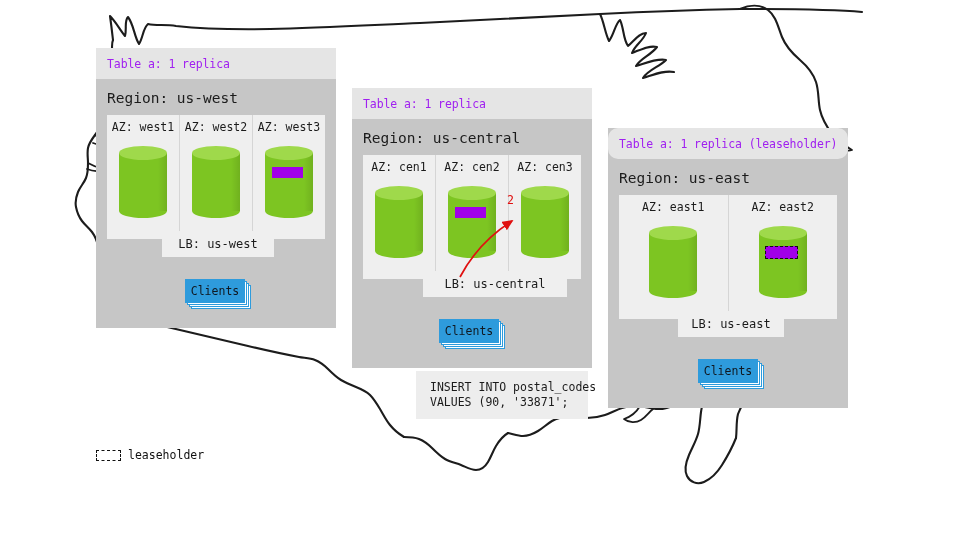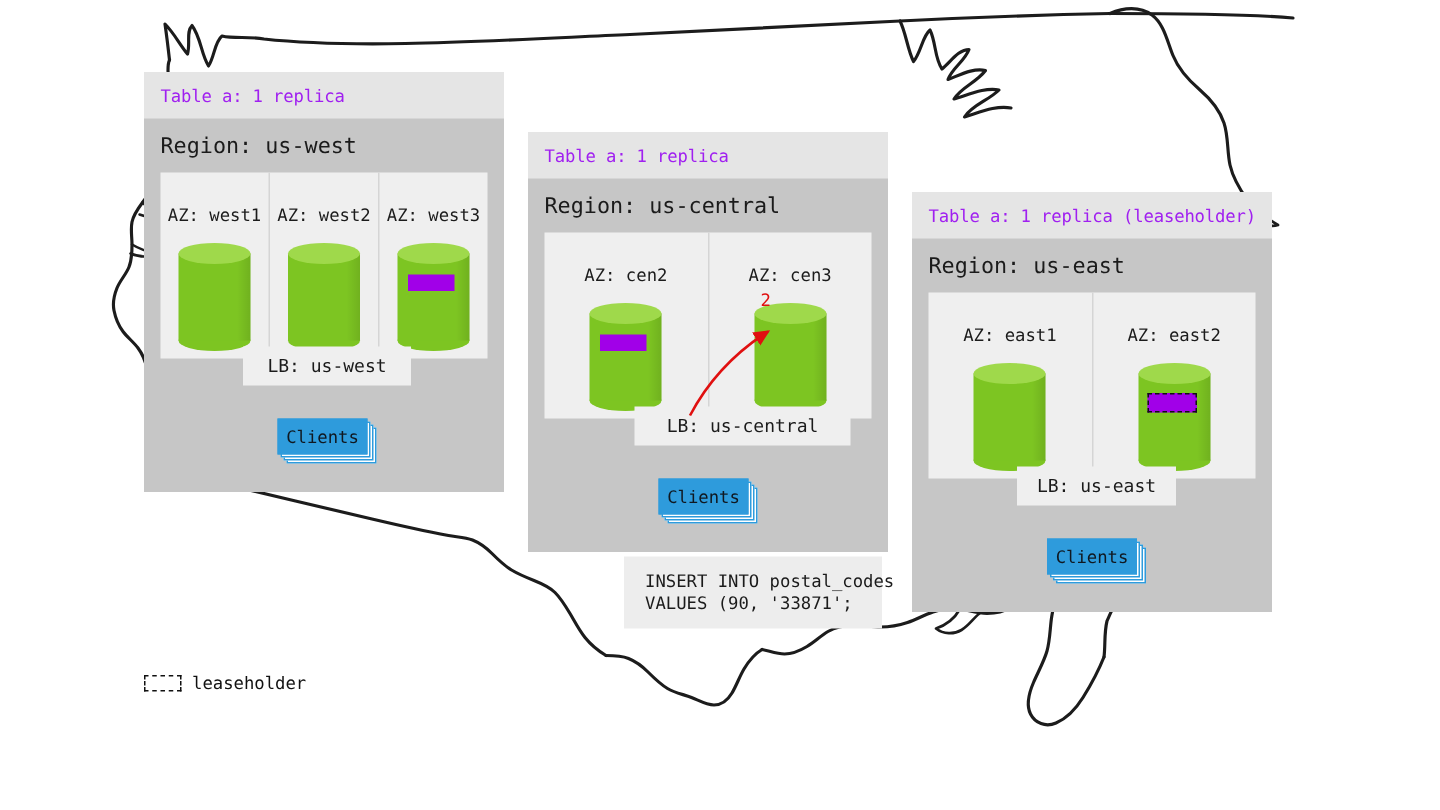--- a/index.html
+++ b/index.html
@@ -63,21 +63,21 @@
     display: flex;
     box-sizing: border-box;
   }
   .az-cell {
     flex: 1 1 0;
     position: relative;
     box-sizing: border-box;
     display: flex;
     flex-direction: column;
     align-items: center;
-    padding-top: 21px;
+    padding-top: 5px;
   }
   .az-cell + .az-cell {
     border-left: 1px solid #d5d5d5;
   }
   .az-label {
     font-size: 11.5px;
     color: #1b1b1b;
     white-space: nowrap;
   }
 
@@ -417,20 +417,30 @@
     </div>
   </div>
 
   <div class="region-panel" style="left:352px; top:88px; width:240px; height:280px;">
     <div class="region-title-band" style="height:31px;">
       <span class="replica-label">Table a: 1 replica</span>
     </div>
     <div class="region-name">Region: us-central</div>
     <div class="az-strip" style="height:124px;">
       <div class="az-cell">
+        <div class="az-label">AZ: cen1</div>
+        <div class="cyl-wrap">
+          <div class="cylinder">
+            <div class="cyl-bottom"></div>
+            <div class="cyl-body"></div>
+            <div class="cyl-top"></div>
+          </div>
+        </div>
+      </div>
+      <div class="az-cell">
         <div class="az-label">AZ: cen2</div>
         <div class="cyl-wrap">
           <div class="cylinder">
             <div class="cyl-bottom"></div>
             <div class="cyl-body"></div>
             <div class="cyl-top"></div>
             <div class="range-marker"></div>
           </div>
         </div>
       </div>
@@ -448,21 +458,21 @@
     <div class="lb-box" style="left:71px; top:183px; width:144px;">LB: us-central</div>
     <div class="clients-stack" style="left:87px; top:231px;">
       <div class="sheet s3"></div>
       <div class="sheet s2"></div>
       <div class="sheet s1"></div>
       <div class="sheet top">Clients</div>
     </div>
   </div>
 
   <div class="region-panel" style="left:608px; top:128px; width:240px; height:280px;">
-    <div class="region-title-band" style="height:31px;">
+    <div class="region-title-band" style="height:31px;border-radius:10px;">
       <span class="replica-label">Table a: 1 replica (leaseholder)</span>
     </div>
     <div class="region-name">Region: us-east</div>
     <div class="az-strip" style="height:124px;">
       <div class="az-cell">
         <div class="az-label">AZ: east1</div>
         <div class="cyl-wrap">
           <div class="cylinder">
             <div class="cyl-bottom"></div>
             <div class="cyl-body"></div>

